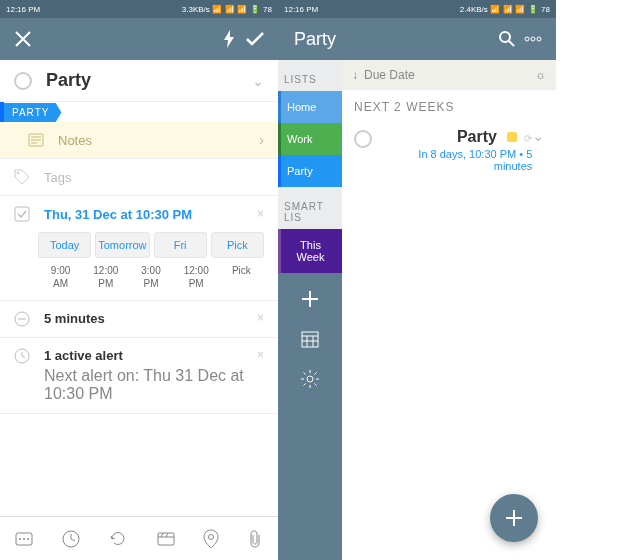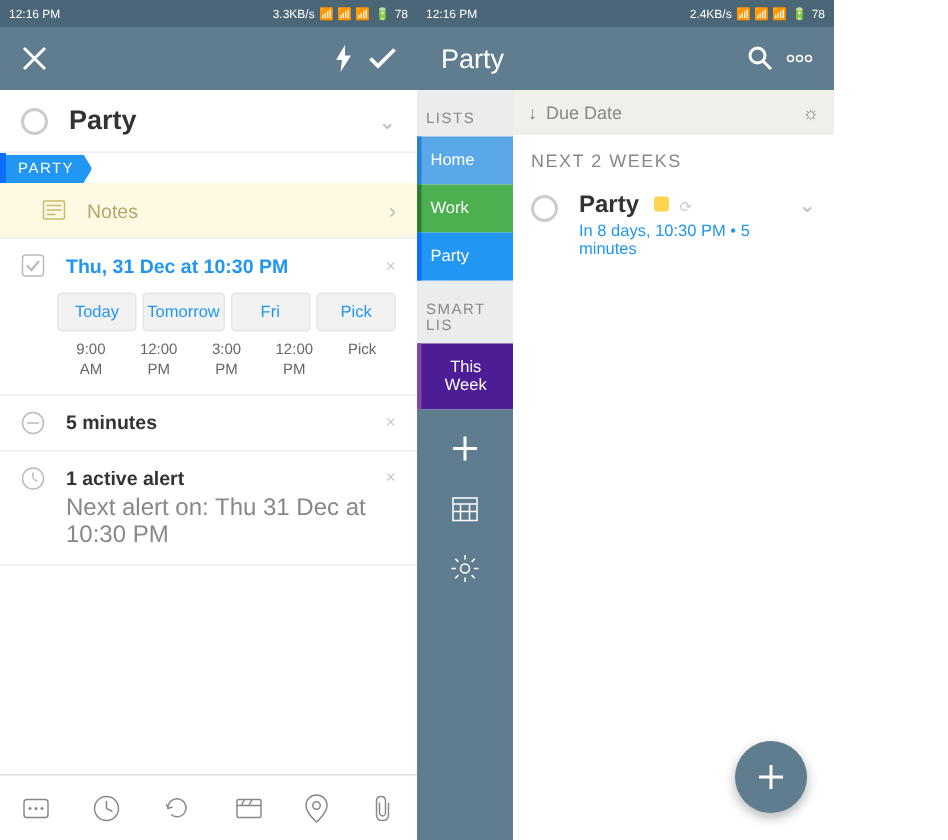--- a/index.html
+++ b/index.html
@@ -47,21 +47,21 @@
   .side-work { background: #4caf50; border-left-color: #2e7d32; }
   .side-party { background: #2196f3; border-left-color: #0d6efd; }
   .side-week { background: #4c1d95; border-left-color: #7b4aa0; color: #fff; padding-left: 4px; text-align: center; }
   .sidebar-bottom { background: #607d90; flex: 1; display: flex; flex-direction: column; align-items: center; padding-top: 16px; gap: 20px; color: #fff; font-size: 20px; }
   .main-right { flex: 1; display: flex; flex-direction: column; background: #fff; }
   .due-row { background: #f0f0ea; padding: 8px 10px; display: flex; align-items: center; font-size: 12px; color: #888; }
   .due-row .lbl { flex: 1; }
   .section-hdr { padding: 10px 12px 6px; font-size: 12px; color: #888; letter-spacing: 1px; }
   .task-item { padding: 8px 12px; display: flex; align-items: flex-start; }
   .task-item .circle { margin-top: 2px; }
-  .task-item .info { flex: 1; }
+  .task-item .info { flex: 1; text-align: right; }
   .task-item .name { font-size: 16px; font-weight: bold; color: #333; }
   .task-item .badge { display: inline-block; width: 10px; height: 10px; background: #ffd54f; margin-left: 6px; border-radius: 2px; }
   .task-item .sub { font-size: 11px; color: #2196f3; margin-top: 2px; }
   .fab { position: absolute; right: 18px; bottom: 18px; width: 48px; height: 48px; border-radius: 50%; background: #607d90; color: #fff; display: flex; align-items: center; justify-content: center; font-size: 26px; box-shadow: 0 3px 8px rgba(0,0,0,0.3); }
   svg { display: block; }
 </style>
 </head>
 <body>
 
 <div class="container">
@@ -111,20 +111,29 @@
             <rect x="1" y="1" width="14" height="12" rx="1" fill="none" stroke="#c9b96e"></rect>
             <line x1="3" y1="4" x2="13" y2="4" stroke="#c9b96e"></line>
             <line x1="3" y1="7" x2="13" y2="7" stroke="#c9b96e"></line>
             <line x1="3" y1="10" x2="9" y2="10" stroke="#c9b96e"></line>
           </svg>
       </div>
       <span class="label">Notes</span>
       <span class="chev">›</span>
     </div>
 
+    <div class="row tags">
+      <div class="row-icon">
+        <svg width="16" height="16" viewBox="0 0 16 16">
+            <path d="M1 1 L8 1 L15 8 L8 15 L1 8 Z" fill="none" stroke="#ccc"></path>
+            <circle cx="4" cy="4" r="1.2" fill="#ccc"></circle>
+          </svg>
+      </div>
+      <span class="label">Tags</span>
+    </div>
 
     <div class="datetime-block">
       <div class="dt-row1">
         <div class="row-icon">
           <svg width="16" height="16" viewBox="0 0 16 16">
               <rect x="1" y="1" width="14" height="14" rx="2" fill="none" stroke="#bbb"></rect>
               <path d="M4 8 L7 11 L12 5" stroke="#bbb" fill="none" stroke-width="1.5"></path>
             </svg>
         </div>
         <div class="dt-main">Thu, 31 Dec at 10:30 PM</div>

